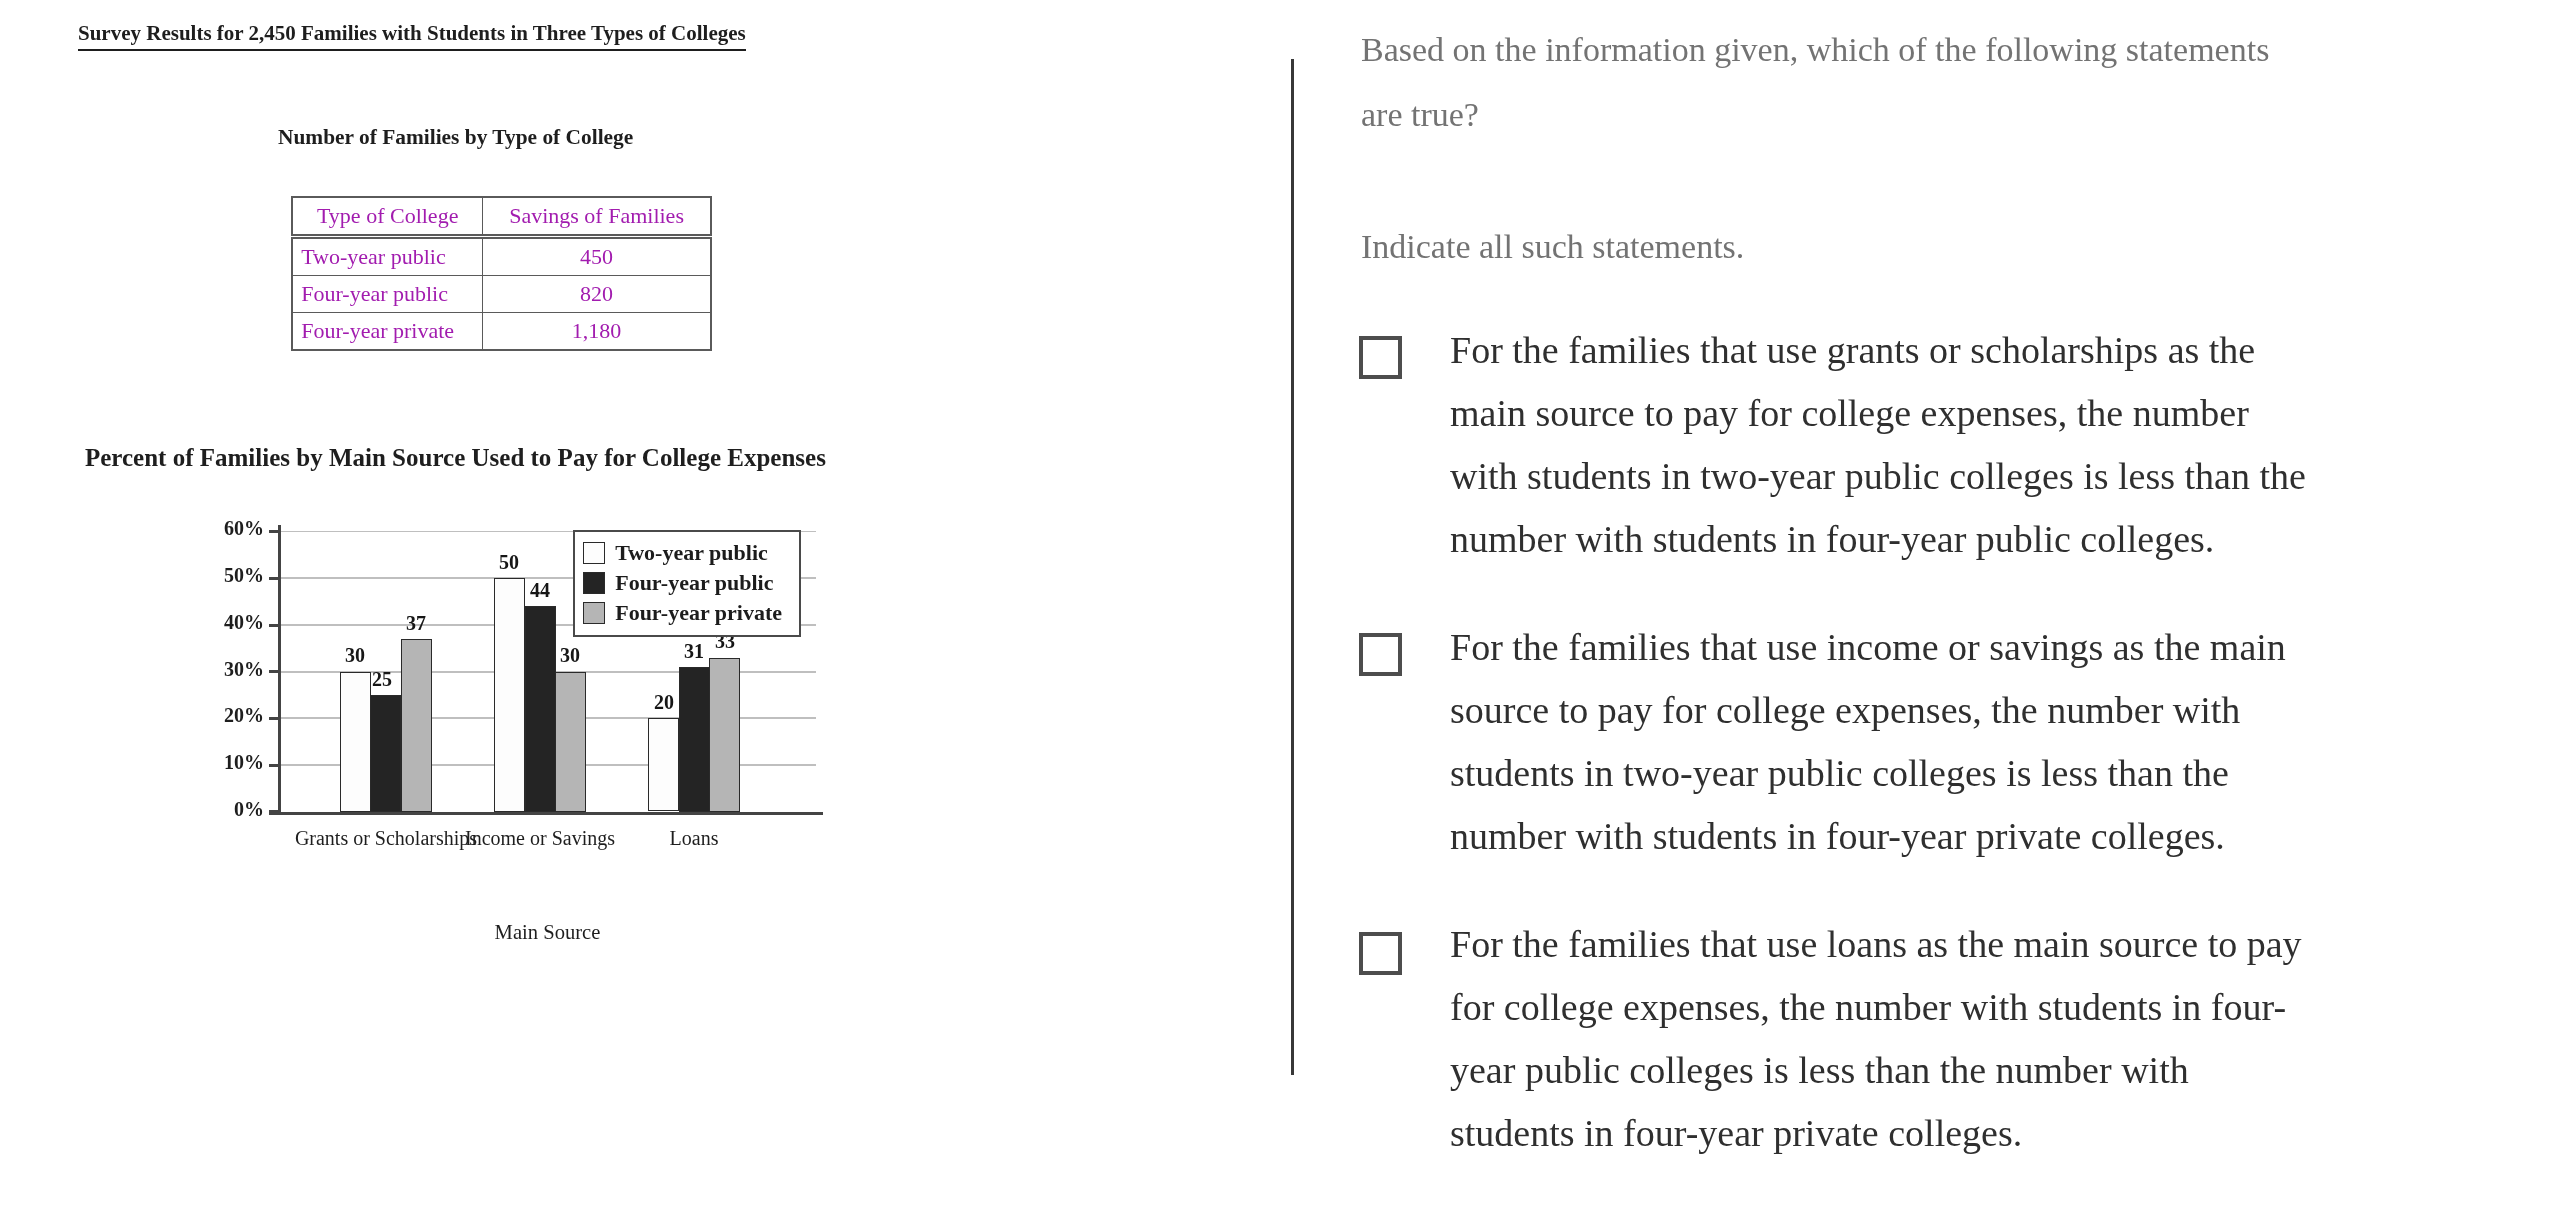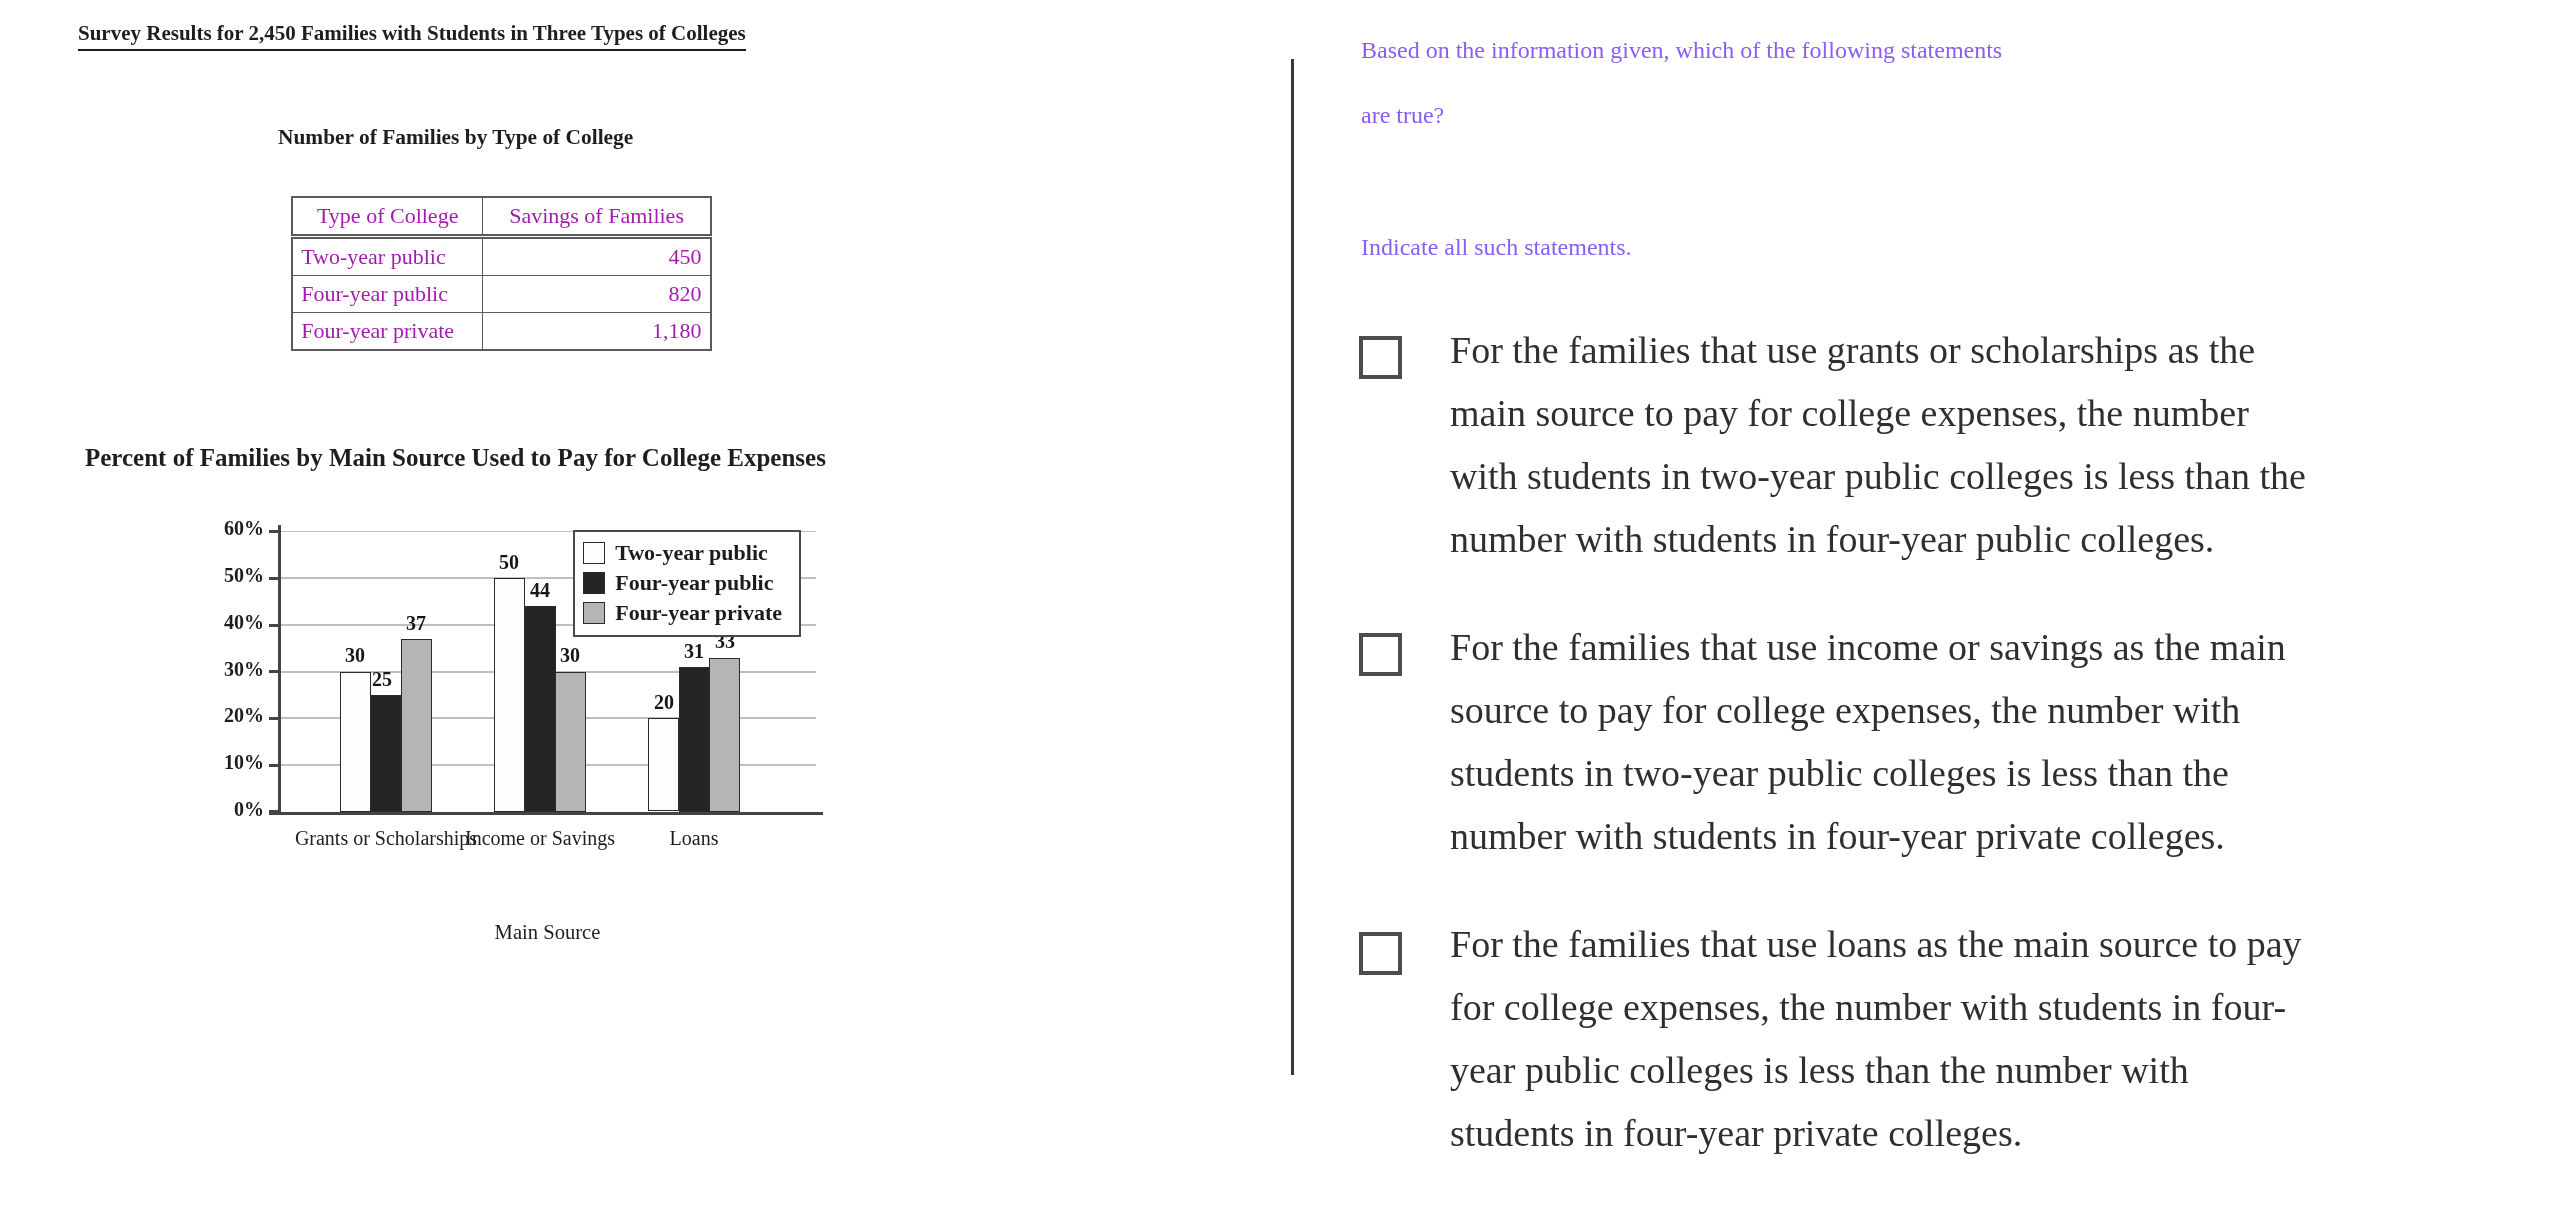--- a/index.html
+++ b/index.html
@@ -9,21 +9,21 @@
   
   .figure-panel{position:absolute;left:0;top:0;width:1237px;height:1225px;filter:blur(0.4px);}
   .fig-title{position:absolute;left:78px;top:21.4px;font-size:21px;font-weight:700;white-space:nowrap;
              border-bottom:2.5px solid #1e1e1e;padding-bottom:2.5px;}
   .tbl-caption{position:absolute;left:278px;top:125px;font-size:21.4px;font-weight:700;white-space:nowrap;}
   table.fam{position:absolute;left:291px;top:196px;border-collapse:collapse;font-size:22px;color:#a21caf;
             border:2.5px solid #5a5a5a;}
   table.fam th, table.fam td{border:1.6px solid #5a5a5a;height:36px;padding:0 8.2px;font-weight:400;}
   table.fam thead th{border-bottom:5px double #5a5a5a;text-align:center;}
   table.fam td.c1{width:173px;text-align:left;}
-  table.fam td.c2{width:210px;text-align:right;}
+  table.fam td.c2{width:210px;text-align:center;}
 
   .chart-title{position:absolute;left:85px;top:444px;font-size:25px;font-weight:700;white-space:nowrap;}
   .chart{position:absolute;left:210px;top:519px;width:651px;height:462px;}
   .gridline{position:absolute;height:1.6px;background:#bfbfbf;}
   .ytick{position:absolute;height:2.5px;background:#444444;}
   .ylab{position:absolute;text-align:right;font-size:20px;font-weight:700;color:#1e1e1e;}
   .axis{position:absolute;background:#444444;}
   .bar{position:absolute;box-sizing:border-box;border:1.6px solid #2a2a2a;z-index:2;}
   .bar-val{position:absolute;width:66px;text-align:center;font-size:20px;font-weight:700;z-index:3;color:#161616;}
   .xcat{position:absolute;width:198px;text-align:center;font-size:20px;line-height:28px;color:#1e1e1e;}
@@ -31,21 +31,21 @@
   .legend{position:absolute;box-sizing:border-box;background:#ffffff;border:2.5px solid #4a4a4a;
           padding:6.6px 8.2px;z-index:5;}
   .legend-row{display:flex;align-items:center;gap:10px;height:30px;}
   .legend-swatch{width:22px;height:22px;box-sizing:border-box;border:1.6px solid #2a2a2a;flex:0 0 auto;}
   .legend-label{font-size:22px;font-weight:700;color:#1c1c1c;white-space:nowrap;}
 
   
   .divider{position:absolute;left:1291px;top:59px;width:3.3px;height:1016px;background:#383838;}
 
   
-  .q-line{position:absolute;left:1361px;font-size:24px;line-height:66px;color:#8b5cf6;white-space:nowrap;}
+  .q-line{position:absolute;left:1361px;font-size:34px;line-height:66px;color:#737373;white-space:nowrap;}
   .stmt-line{font-size:38px;line-height:63px;color:#2f2f2f;white-space:nowrap;}
   .stmt-text{position:absolute;left:1450px;}
   .checkbox{position:absolute;left:1359px;width:43px;height:43px;box-sizing:border-box;
             border:4.1px solid #4d4d4d;background:#ffffff;cursor:pointer;}
 </style>
 </head>
 <body>
 
 <div class="page">
 

